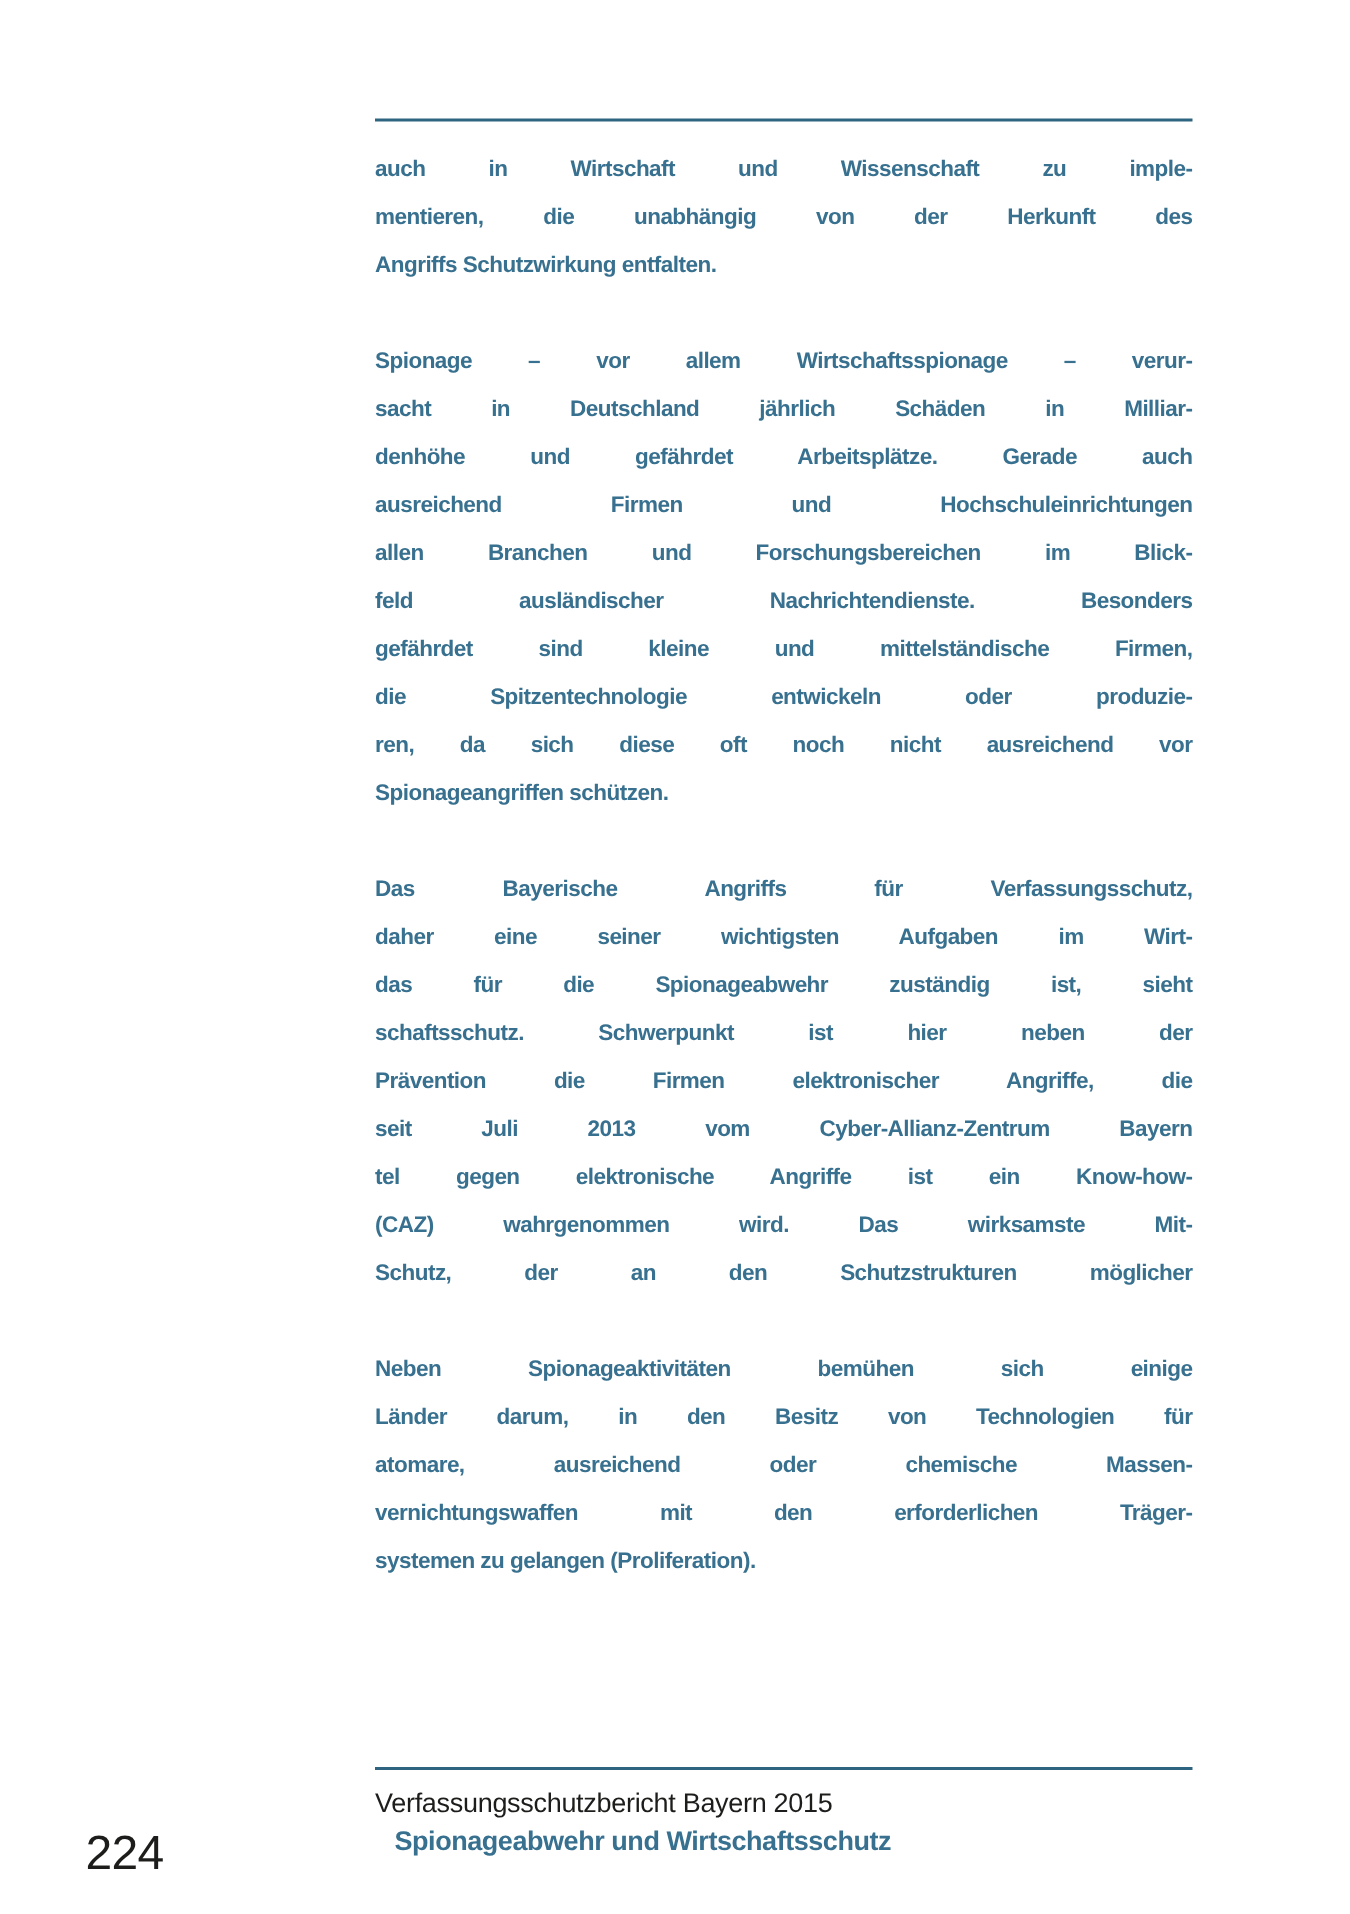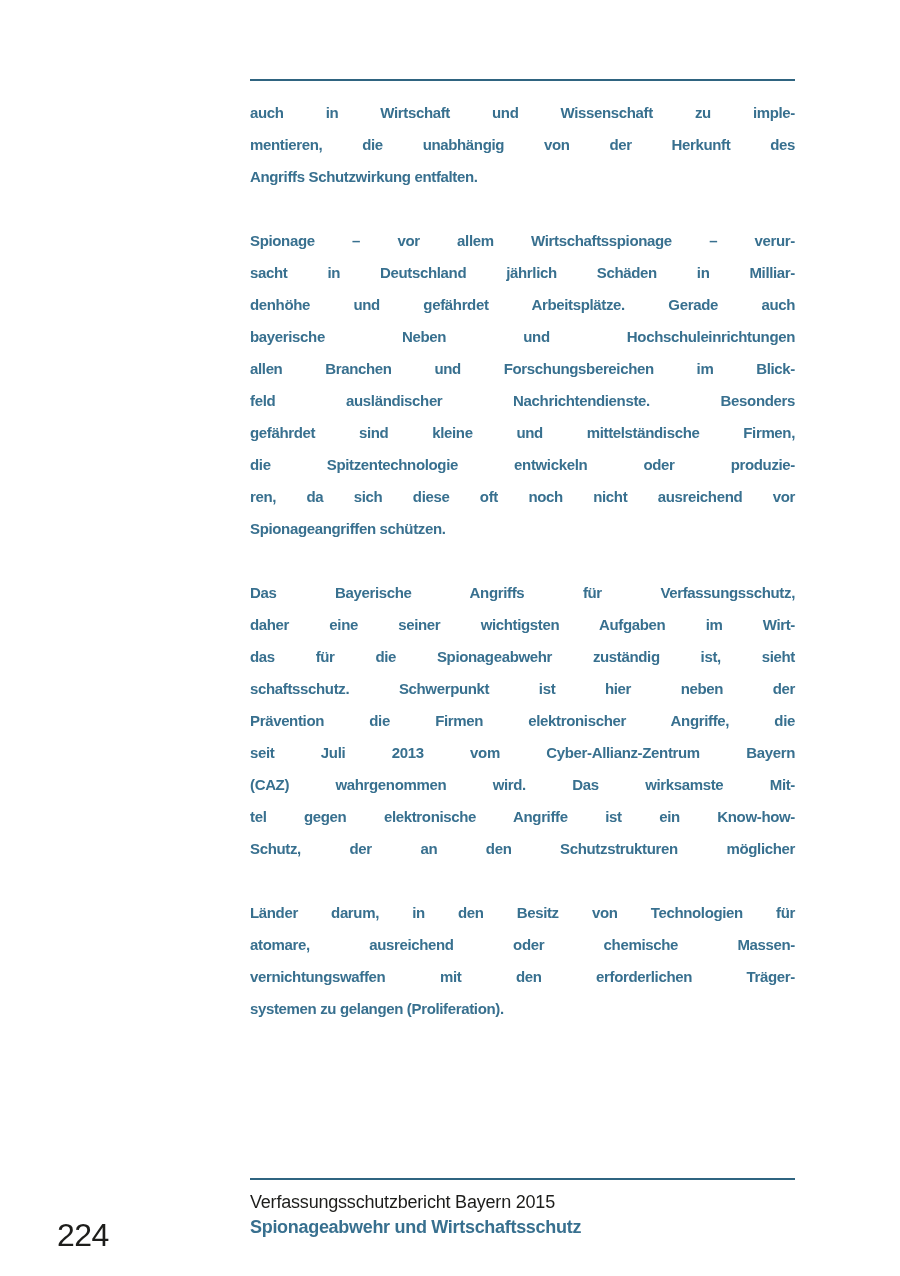--- a/index.html
+++ b/index.html
@@ -66,21 +66,21 @@
   .footer-title{
     position:absolute;
     left:250px; top:1190px;
     font-size:18px;
     line-height:24px;
     letter-spacing:-0.2px;
     color:var(--ink);
   }
   .footer-section{
     position:absolute;
-    left:250px; top:1215px;
+    left:263px; top:1215px;
     font-size:18px;
     line-height:24px;
     letter-spacing:-0.3px;
     font-weight:bold;
     color:var(--accent);
   }
 </style>
 </head>
 <body>
 
@@ -92,40 +92,41 @@
 
   <div class="paragraph">
         <div class="line">auch in Wirtschaft und Wissenschaft zu imple-</div>
         <div class="line">mentieren, die unabhängig von der Herkunft des</div>
         <div class="line last">Angriffs Schutzwirkung entfalten.</div>
       </div>
       <div class="paragraph">
         <div class="line">Spionage – vor allem Wirtschaftsspionage – verur-</div>
         <div class="line">sacht in Deutschland jährlich Schäden in Milliar-</div>
         <div class="line">denhöhe und gefährdet Arbeitsplätze. Gerade auch</div>
-        <div class="line">bayerische Neben und Hochschuleinrichtungen</div>
+        <div class="line">ausreichend Firmen und Hochschuleinrichtungen</div>
         <div class="line">allen Branchen und Forschungsbereichen im Blick-</div>
         <div class="line">feld ausländischer Nachrichtendienste. Besonders</div>
         <div class="line">gefährdet sind kleine und mittelständische Firmen,</div>
         <div class="line">die Spitzentechnologie entwickeln oder produzie-</div>
         <div class="line">ren, da sich diese oft noch nicht ausreichend vor</div>
         <div class="line last">Spionageangriffen schützen.</div>
       </div>
       <div class="paragraph">
         <div class="line">Das Bayerische Angriffs für Verfassungsschutz,</div>
         <div class="line">daher eine seiner wichtigsten Aufgaben im Wirt-</div>
         <div class="line">das für die Spionageabwehr zuständig ist, sieht</div>
         <div class="line">schaftsschutz. Schwerpunkt ist hier neben der</div>
         <div class="line">Prävention die Firmen elektronischer Angriffe, die</div>
         <div class="line">seit Juli 2013 vom Cyber-Allianz-Zentrum Bayern</div>
+        <div class="line">tel gegen elektronische Angriffe ist ein Know-how-</div>
         <div class="line">(CAZ) wahrgenommen wird. Das wirksamste Mit-</div>
-        <div class="line">tel gegen elektronische Angriffe ist ein Know-how-</div>
         <div class="line">Schutz, der an den Schutzstrukturen möglicher</div>
       </div>
       <div class="paragraph">
+        <div class="line">Neben Spionageaktivitäten bemühen sich einige</div>
         <div class="line">Länder darum, in den Besitz von Technologien für</div>
         <div class="line">atomare, ausreichend oder chemische Massen-</div>
         <div class="line">vernichtungswaffen mit den erforderlichen Träger-</div>
         <div class="line last">systemen zu gelangen (Proliferation).</div>
       </div>
     </div>
 
   <div class="footer-rule"></div>
 
   <div class="page-number">224</div>

